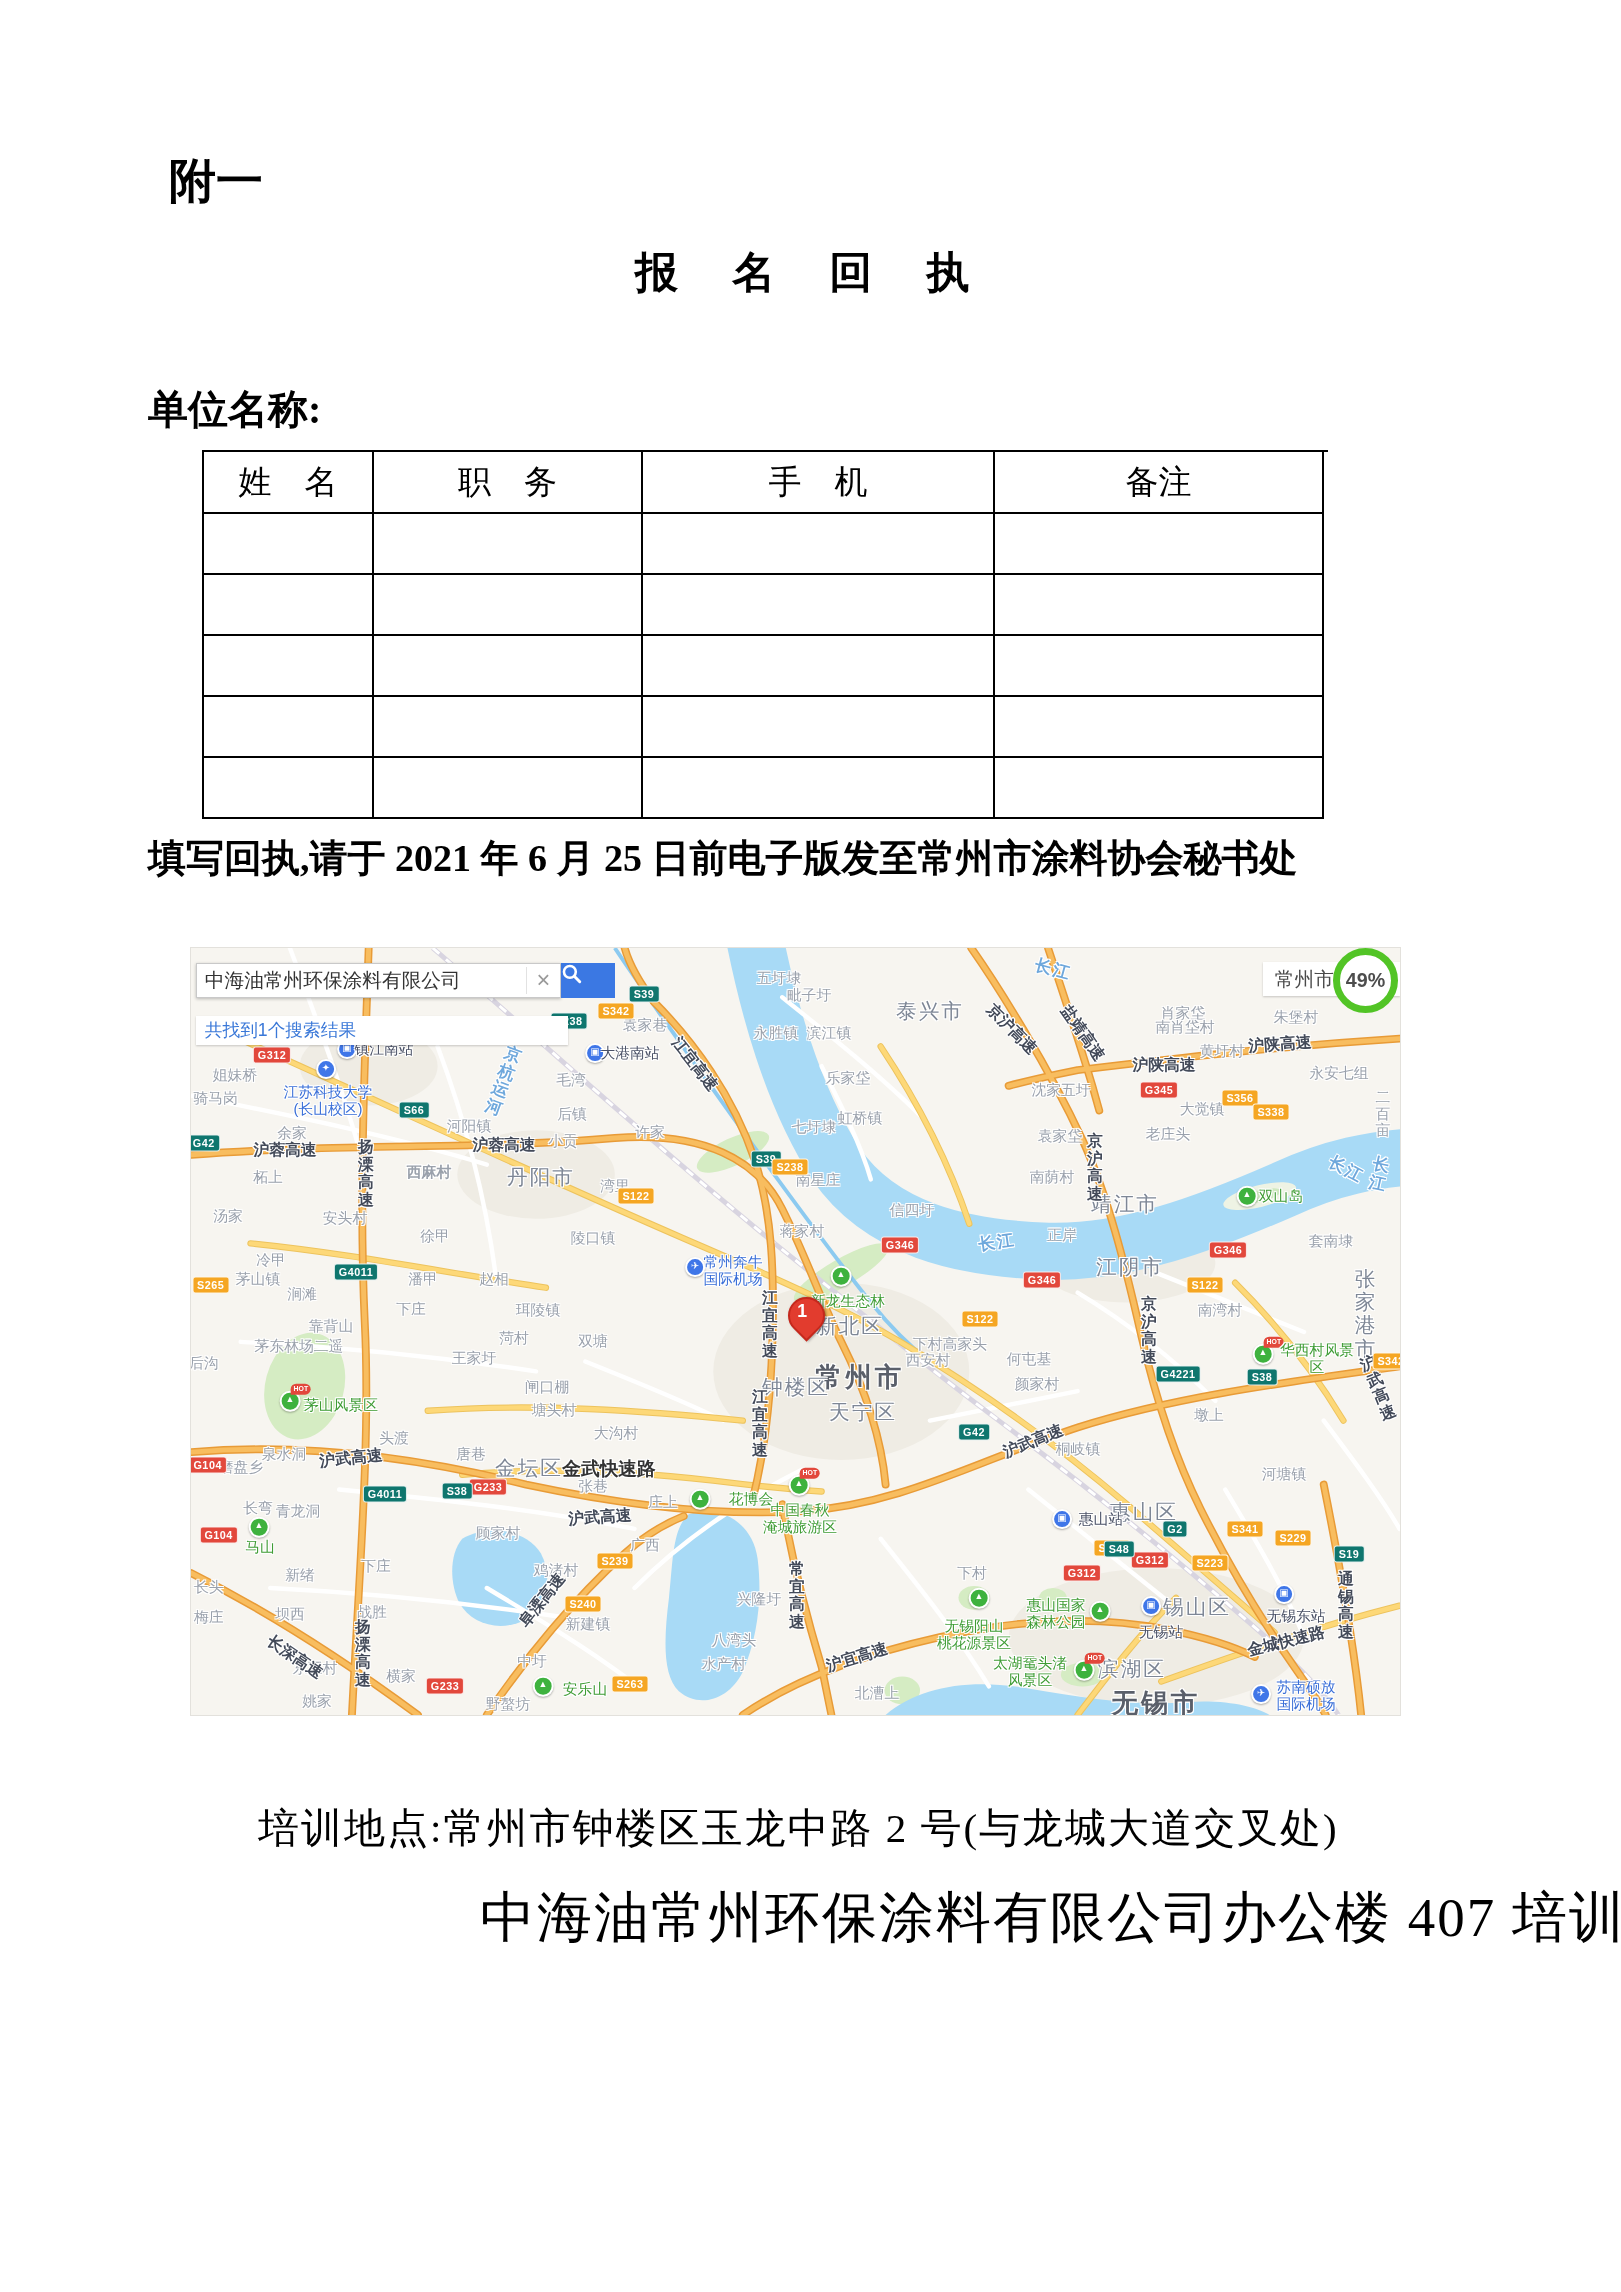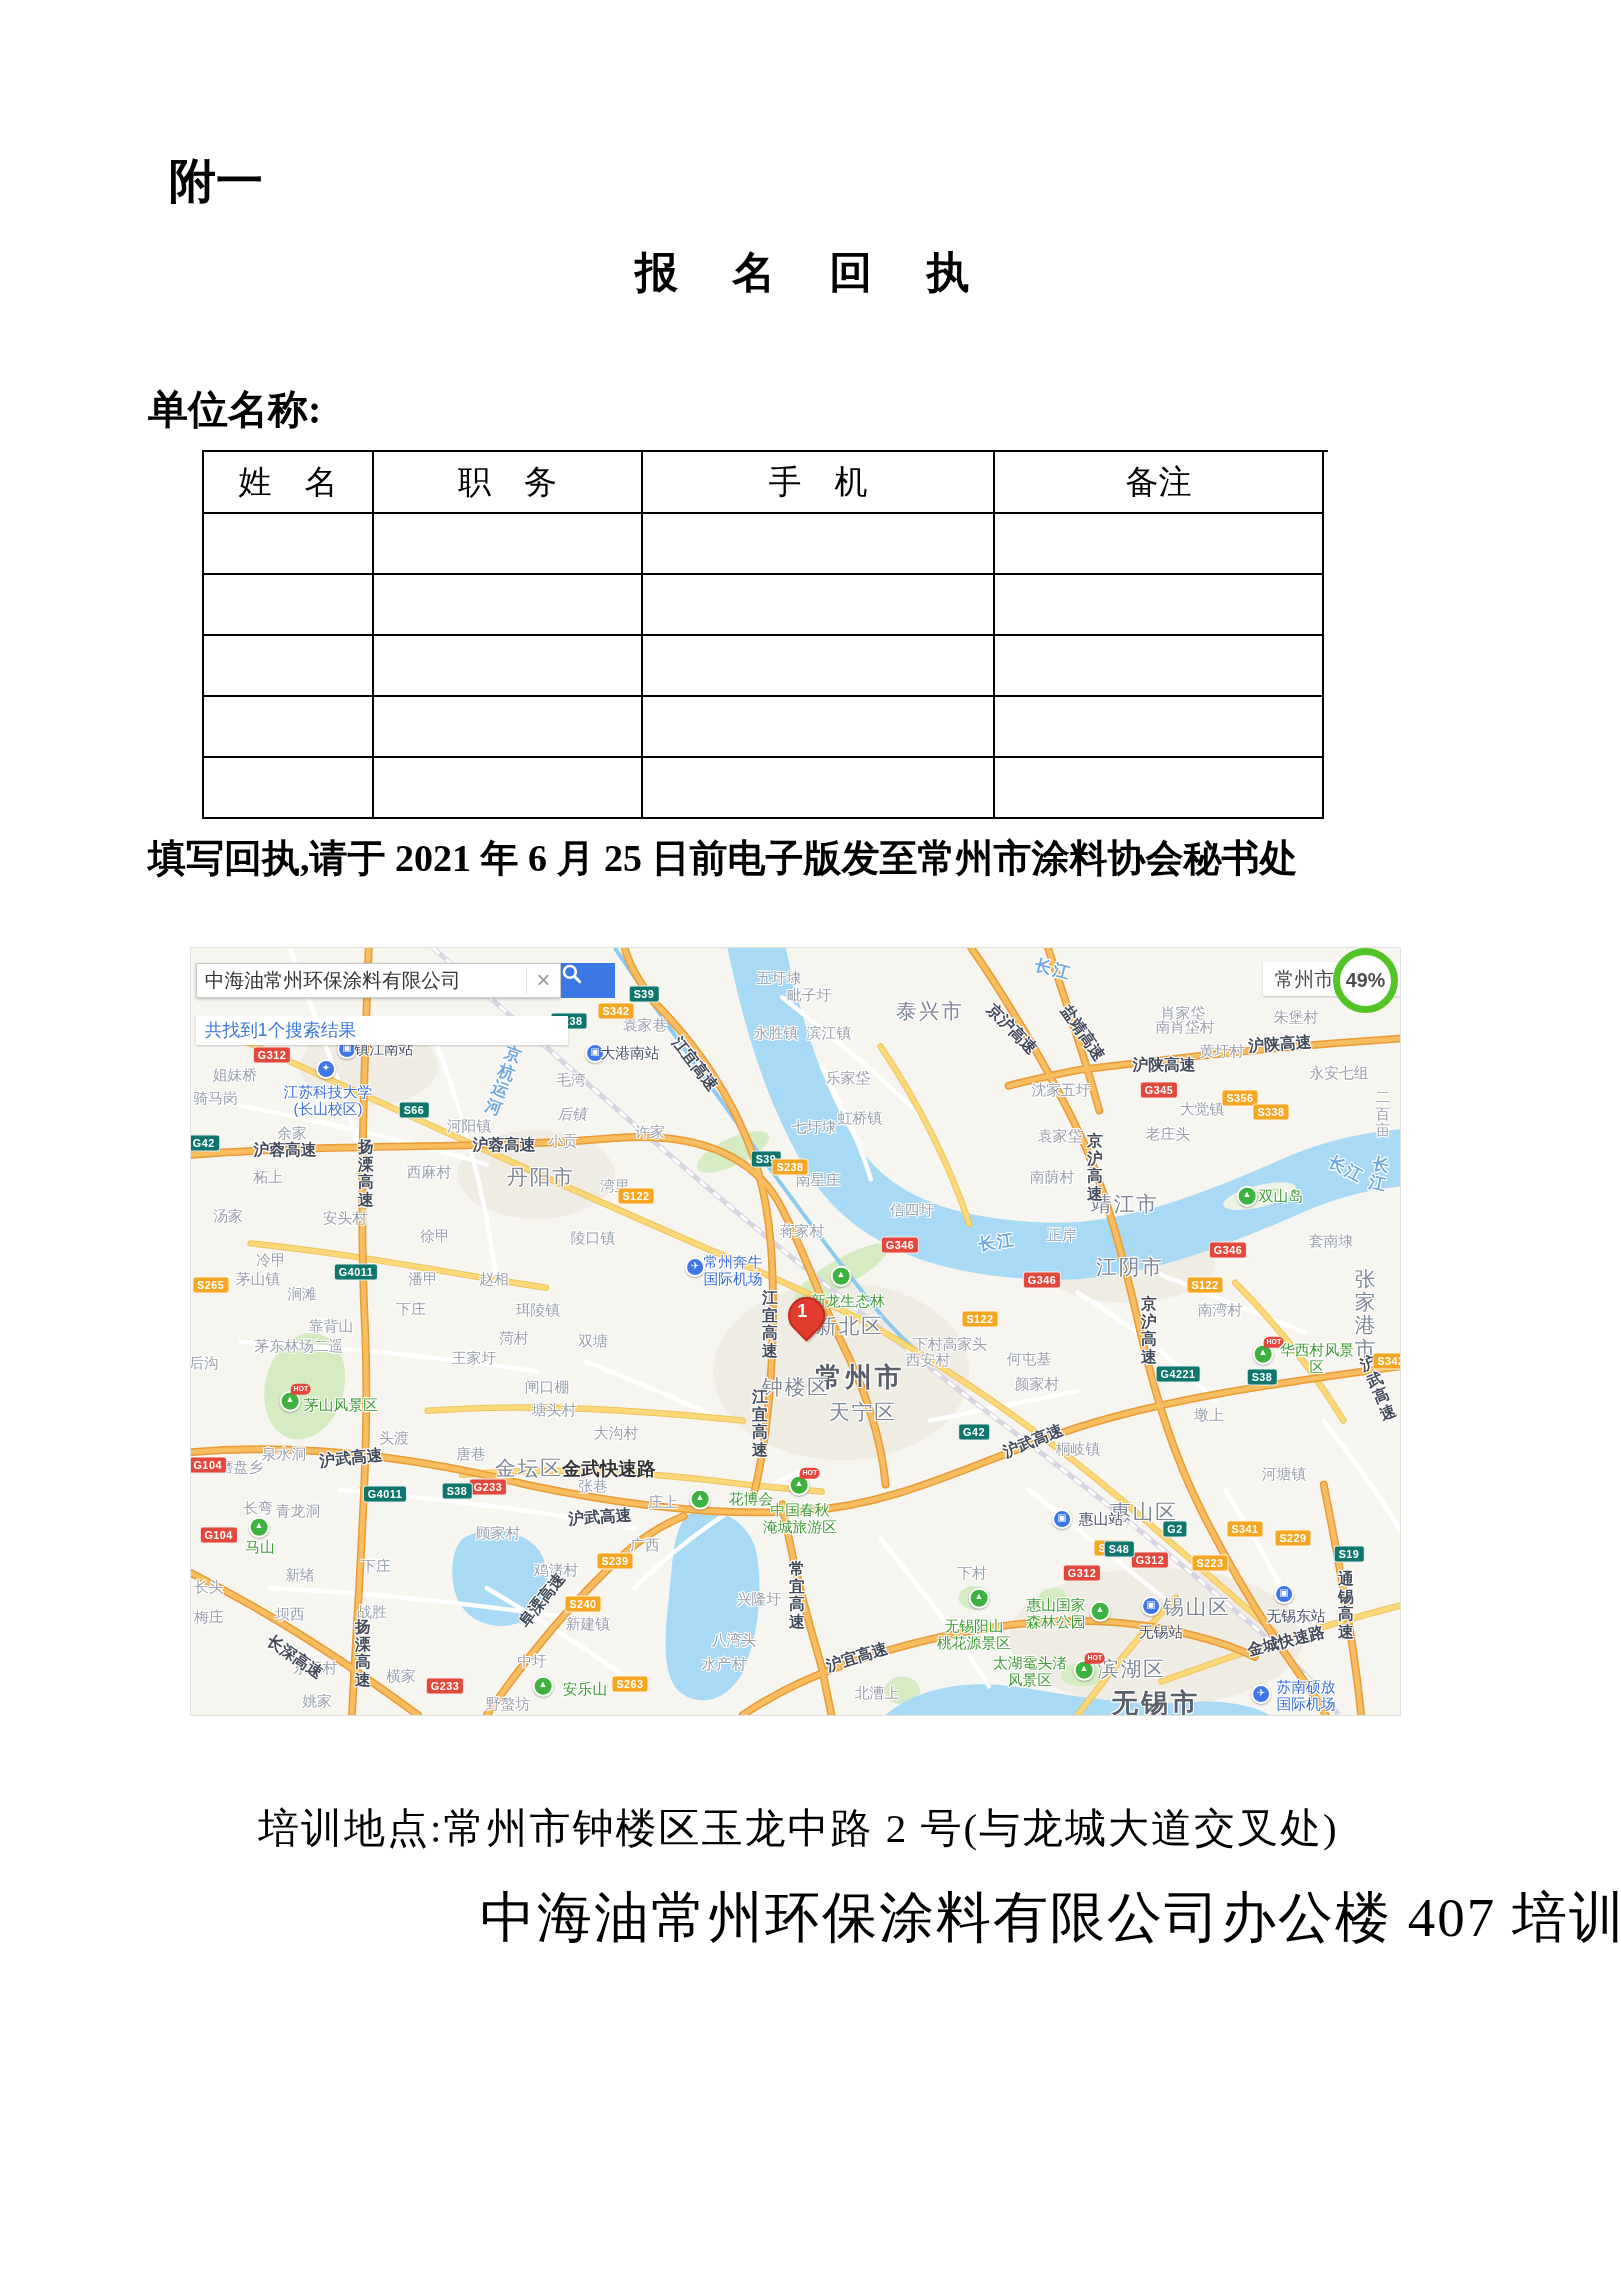--- a/index.html
+++ b/index.html
@@ -251,26 +251,26 @@
         <span class="ml city" style="left: 934px; top: 256px;">靖江市</span>
         <span class="ml city" style="left: 939px; top: 319px;">江阴市</span>
         <span class="ml city" style="left: 1175px; top: 365px;">张家港市</span>
         <span class="ml city" style="left: 953px; top: 564px;">惠山区</span>
         <span class="ml city" style="left: 1006px; top: 659px;">锡山区</span>
         <span class="ml city" style="left: 941px; top: 721px;">滨湖区</span>
         <span class="ml city big" style="left: 965px; top: 756px;">无锡市</span>
         <span class="ml town" style="left: 44px; top: 127px;">姐妹桥</span>
         <span class="ml town" style="left: 24.6px; top: 150px;">骑马岗</span>
         <span class="ml town" style="left: 380px; top: 132px;">毛湾</span>
-        <span class="ml town" style="left: 381px; top: 166px; font-style: italic;">后镇</span>
+        <span class="ml town" style="left: 381px; top: 166px;">后镇</span>
         <span class="ml town" style="left: 278px; top: 178px;">河阳镇</span>
         <span class="ml town" style="left: 372px; top: 193px;">小贡</span>
         <span class="ml town" style="left: 101px; top: 185px;">余家</span>
         <span class="ml town" style="left: 77px; top: 229px;">柘上</span>
-        <span class="ml town" style="left: 238px; top: 224px;">西麻村</span>
+        <span class="ml town" style="left: 238px; top: 224px; font-weight: bold;">西麻村</span>
         <span class="ml town" style="left: 37px; top: 268px;">汤家</span>
         <span class="ml town" style="left: 154px; top: 270px;">安头村</span>
         <span class="ml town" style="left: 244px; top: 288px;">徐甲</span>
         <span class="ml town" style="left: 80px; top: 312px;">冷甲</span>
         <span class="ml town" style="left: 67px; top: 331px;">茅山镇</span>
         <span class="ml town" style="left: 111px; top: 346px;">涧滩</span>
         <span class="ml town" style="left: 232px; top: 331px;">潘甲</span>
         <span class="ml town" style="left: 303px; top: 331px;">赵相</span>
         <span class="ml town" style="left: 220px; top: 361px;">下庄</span>
         <span class="ml town" style="left: 347px; top: 362px;">珥陵镇</span>

